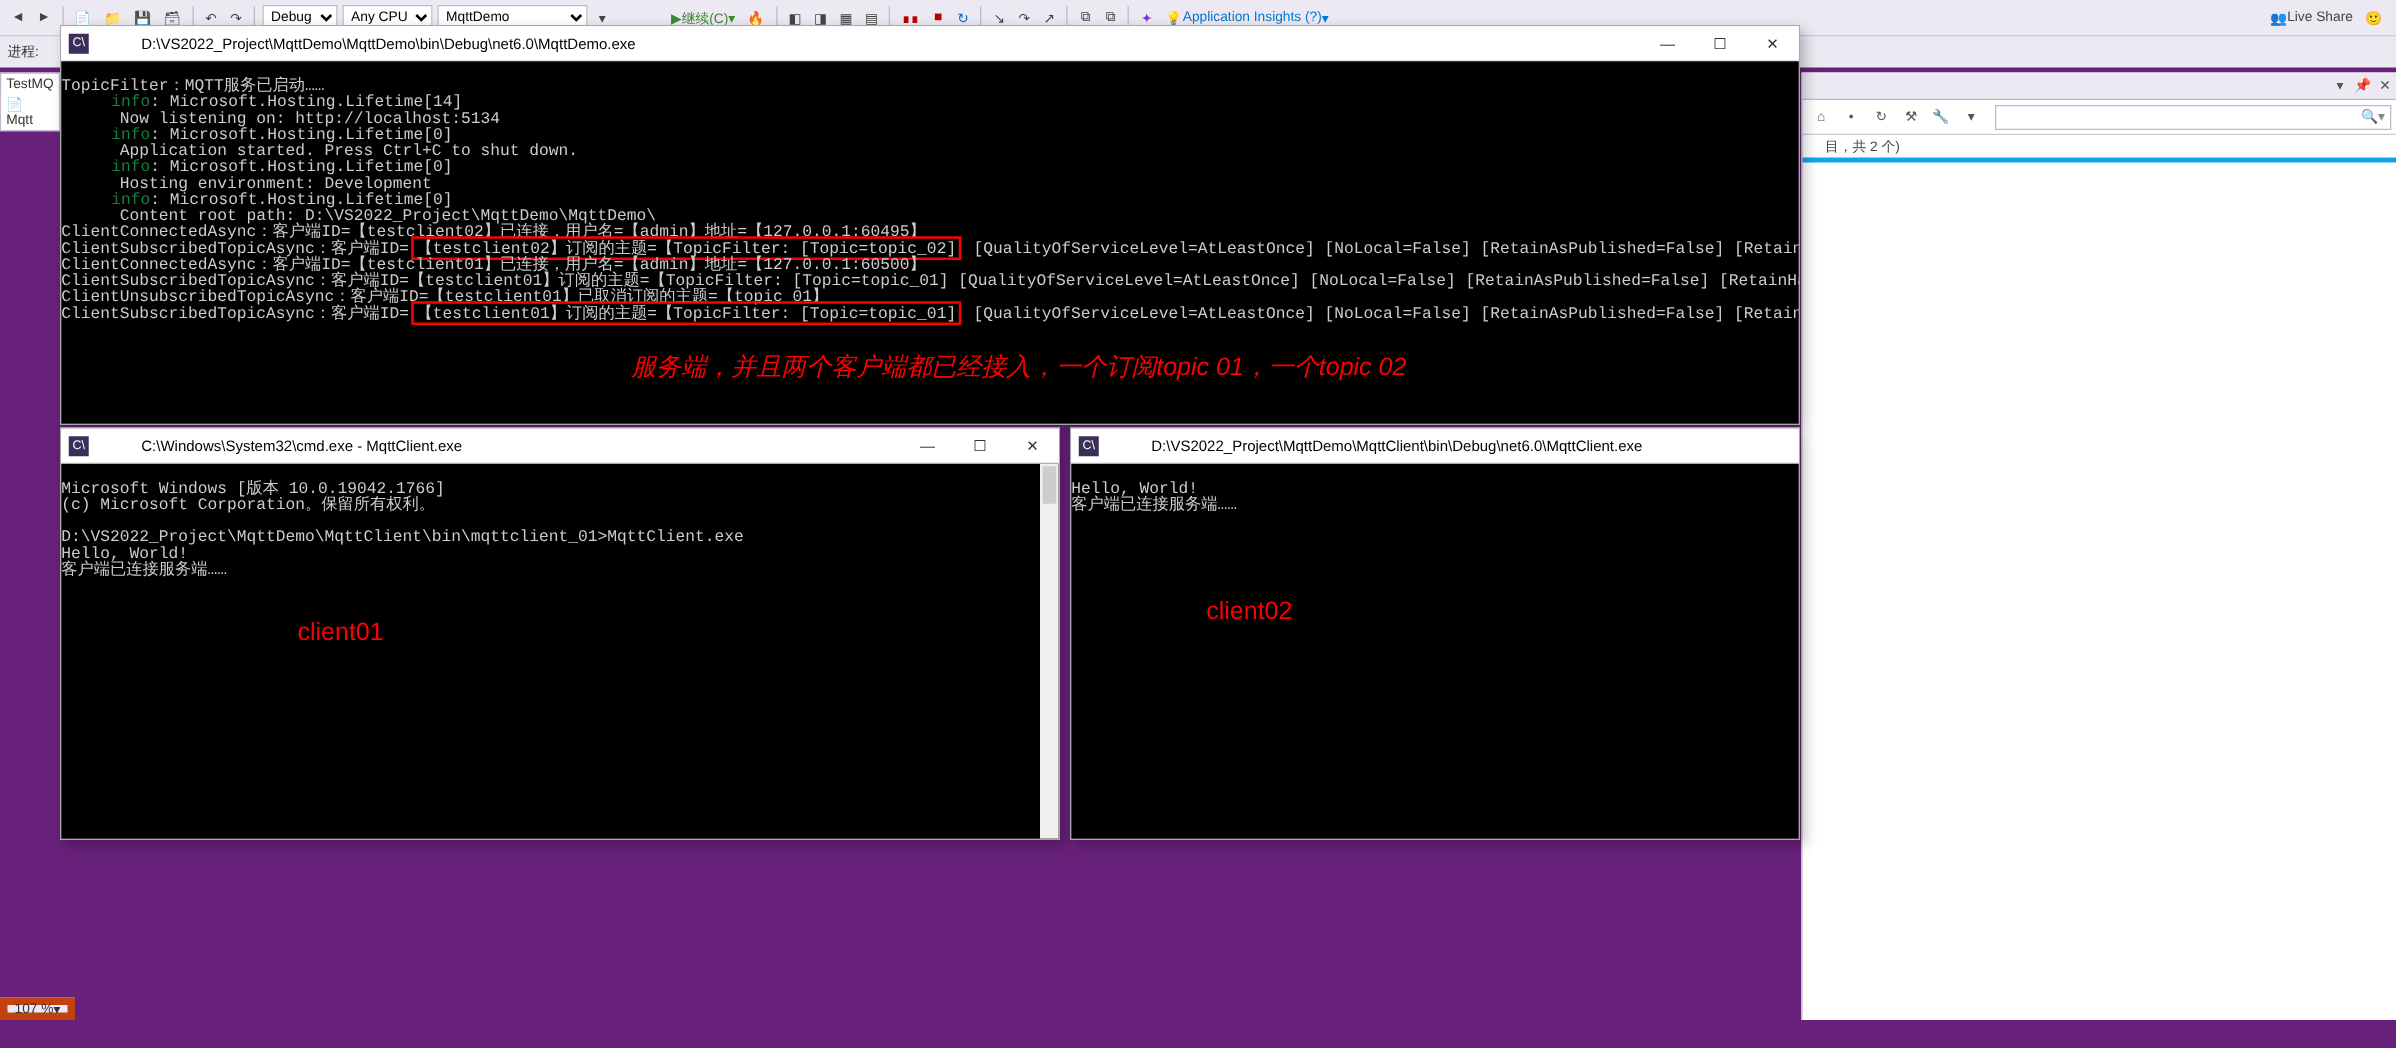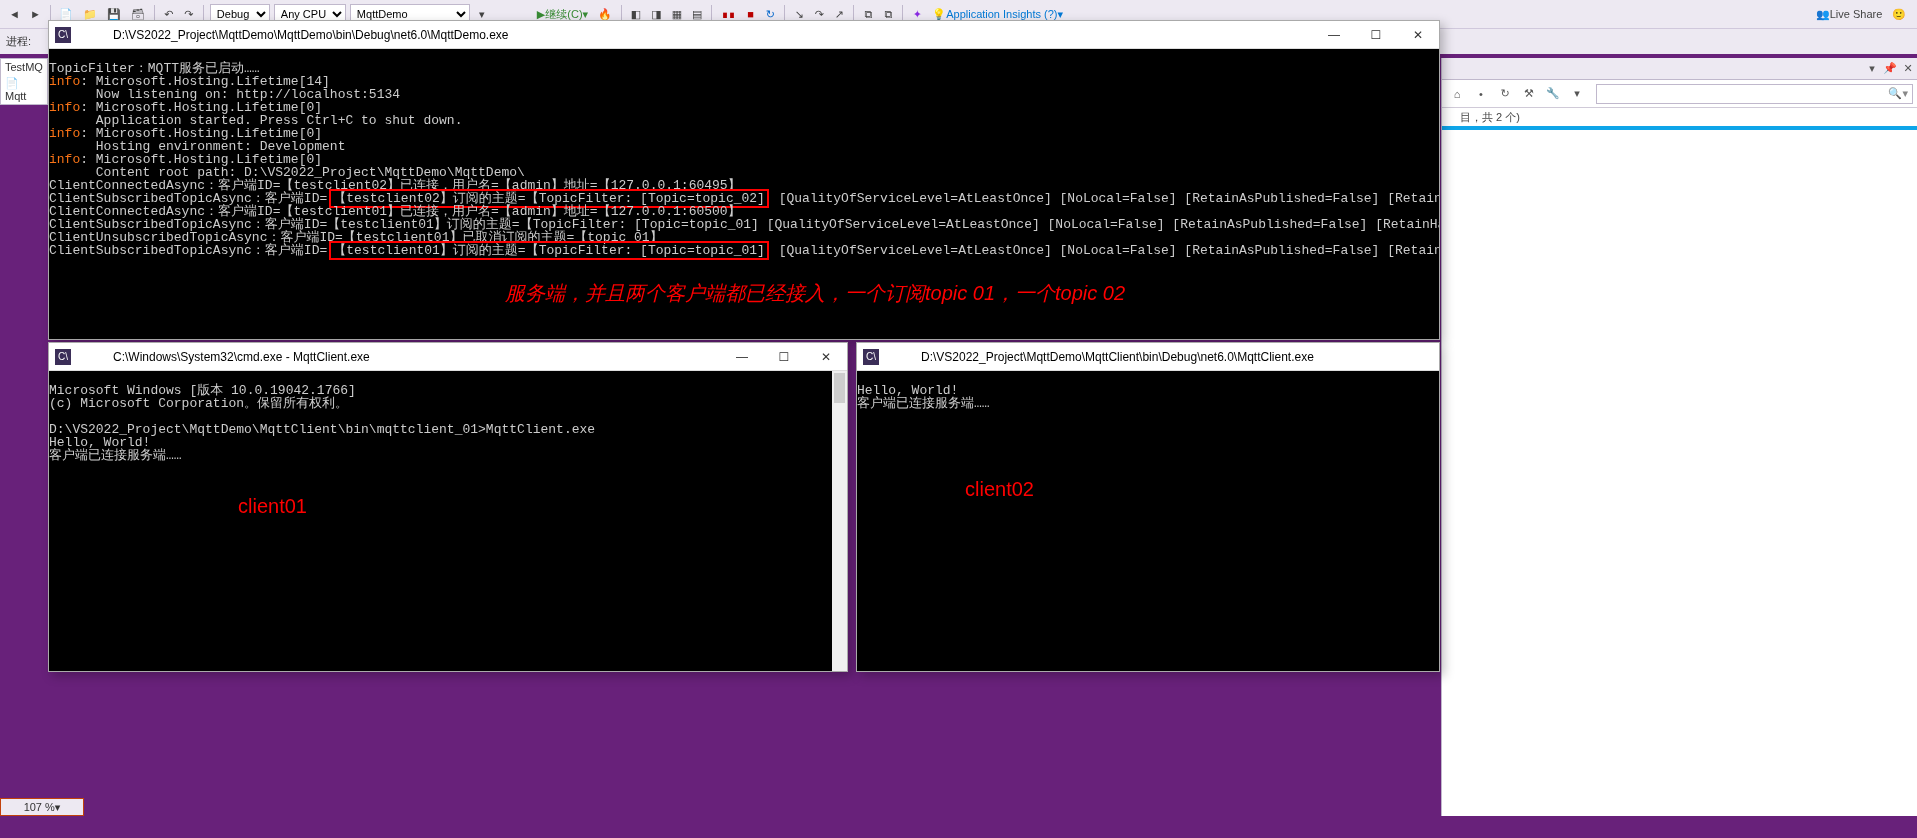--- a/index.html
+++ b/index.html
@@ -93,23 +93,23 @@
   
   .bottom-status {
     position: absolute; left: 0; bottom: 0; width: 100%; height: 22px;
     background: #68217A;
     display: flex; align-items: center;
     font-size: 11px; color: #fff;
     padding-left: 6px;
   }
   .zoom-box {
     position: absolute; left: 0; bottom: 22px;
-    width: 84px; height: 18px;
+    width: 60px; height: 18px;
     background: #ede9f2;
-    border: 1px solid #c2410c;
+    border: 6px solid #c2410c;
     font-size: 11px; color: #333;
     display: flex; align-items: center; justify-content: center;
   }
 
   
   .console-window {
     position: absolute;
     background: #fff;
     border: 1px solid #aaa;
     box-shadow: 4px 4px 10px rgba(0,0,0,0.25);
@@ -150,21 +150,21 @@
   }
   .console-body .scrollbar-stub {
     position: absolute; right: 0; top: 0; width: 15px; height: 100%;
     background: #f0f0f0;
   }
   .console-body .scrollbar-stub .thumb {
     position: absolute; left: 2px; right: 2px; top: 2px; height: 30px;
     background: #cdcdcd;
   }
 
-  .green { color: #f97316; }
+  .green { color: #15803d; padding-left: 40px; }
   .white { color: #cccccc; }
 
   .redbox {
     border: 2px solid #ff0000;
     padding: 0 2px; margin: 0 2px;
     display: inline;
   }
 
   .annot {
     position: absolute;

